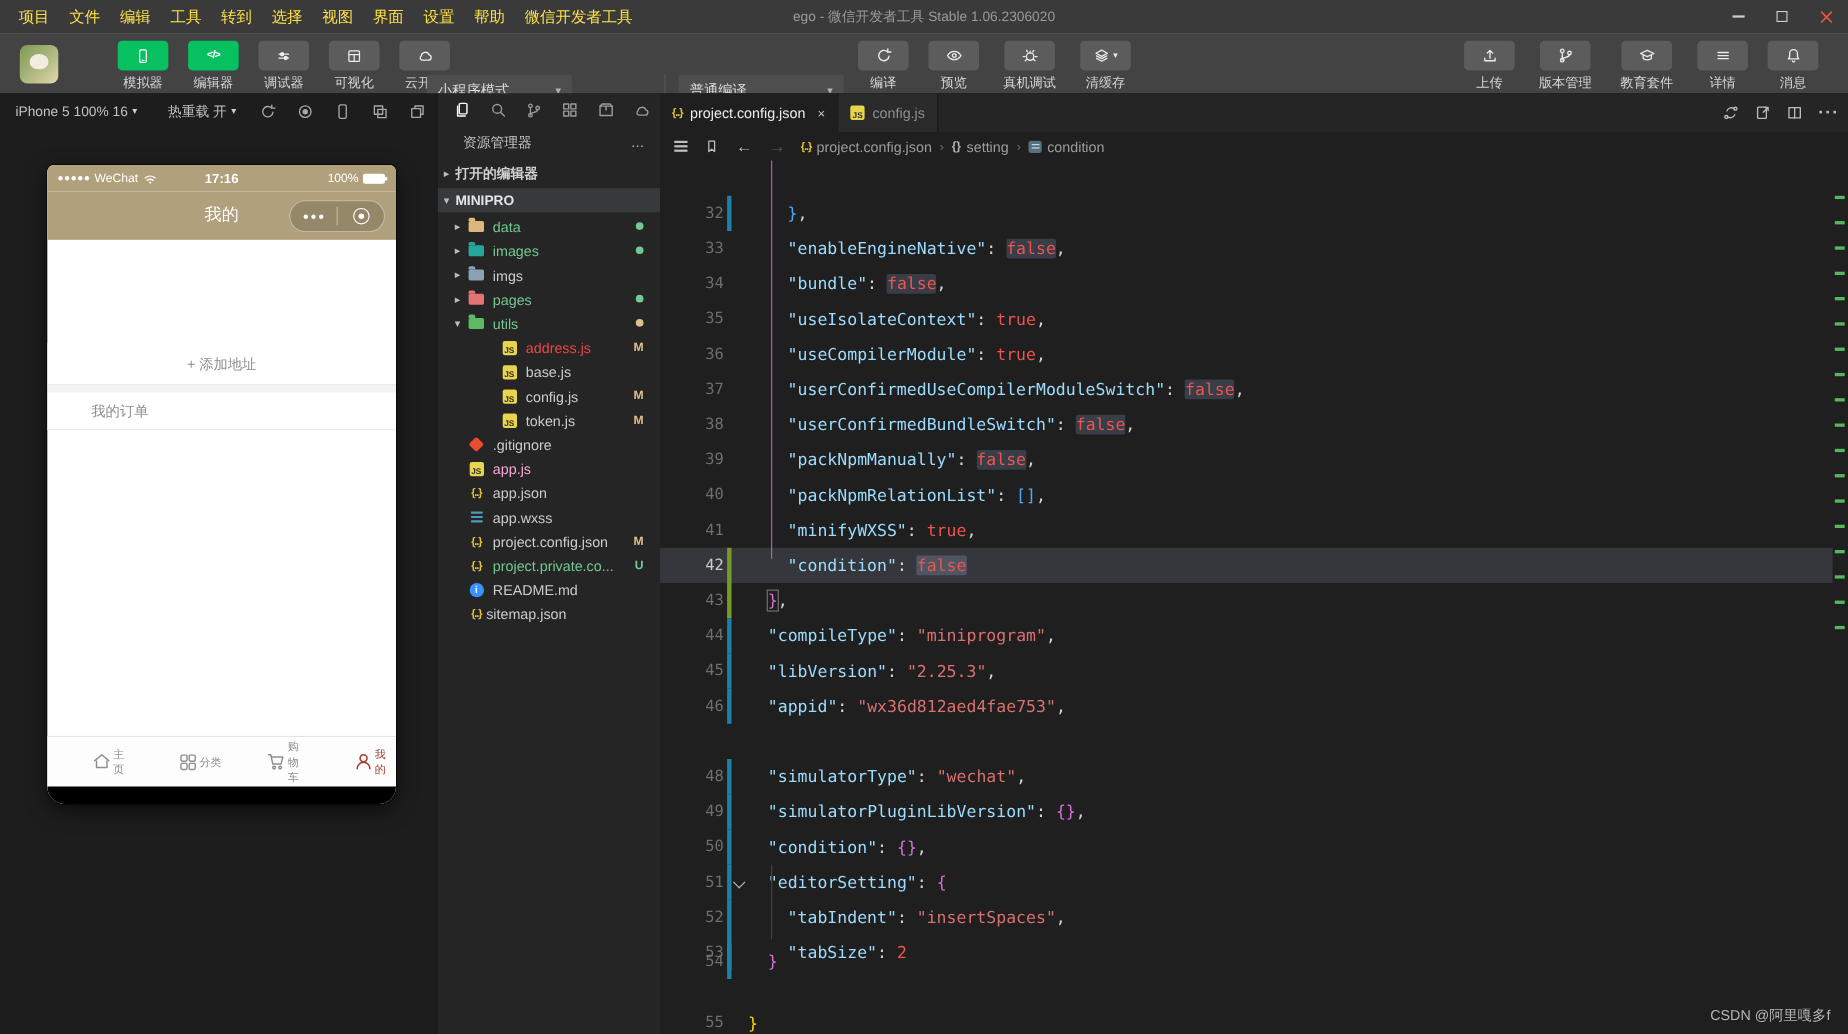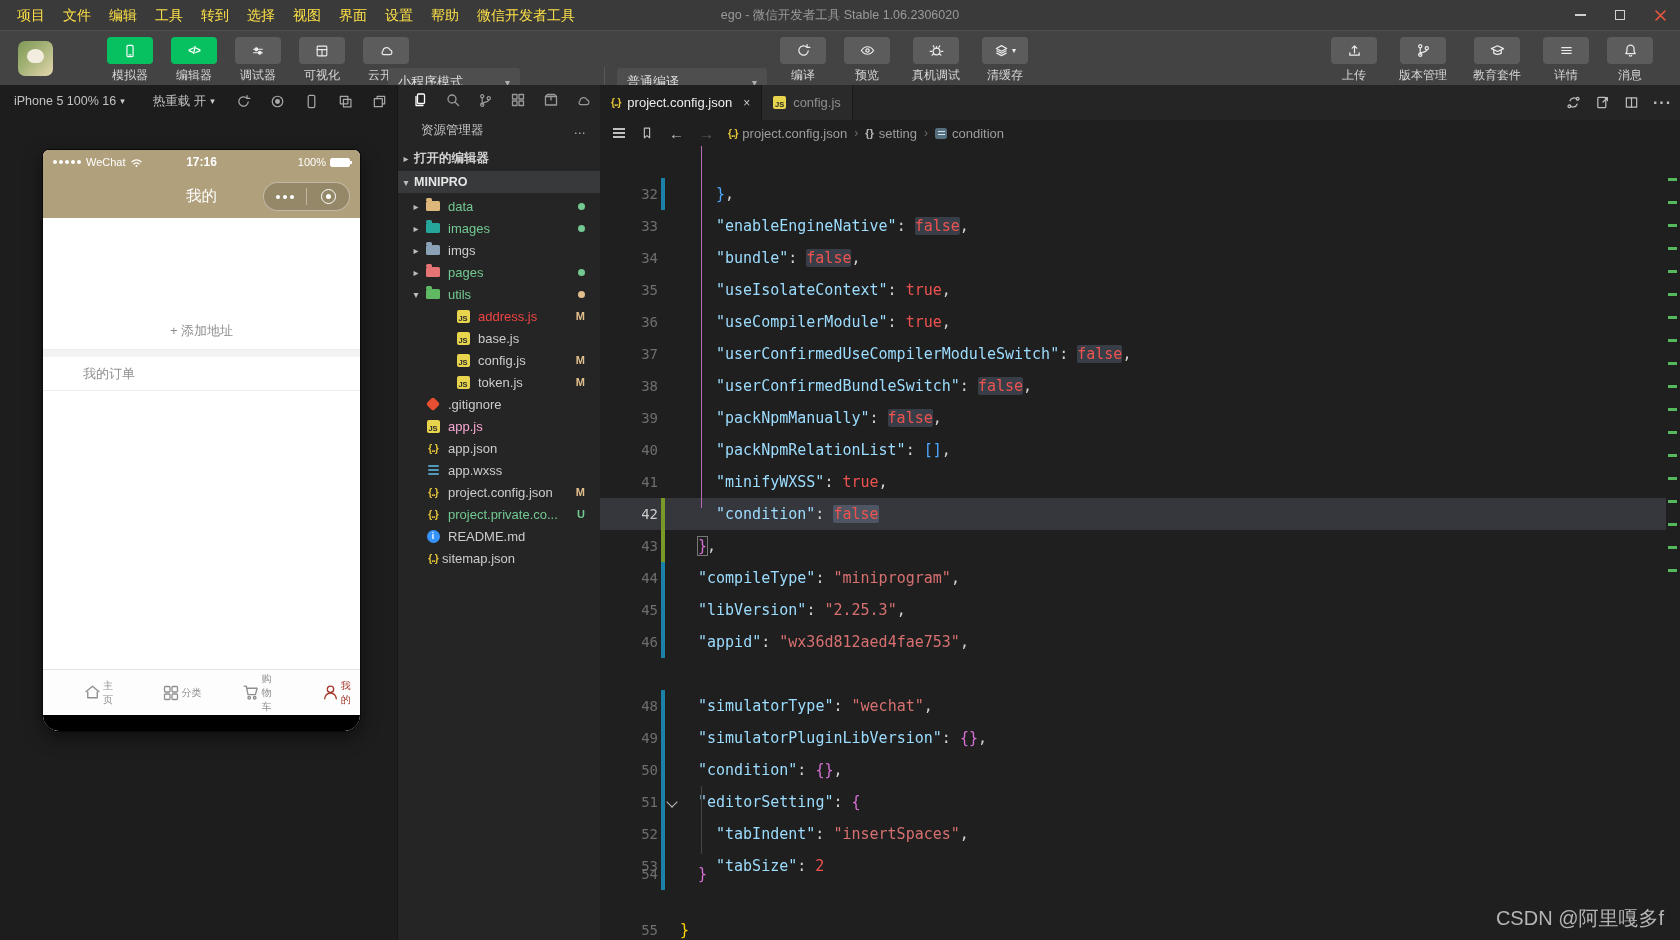--- a/index.html
+++ b/index.html
@@ -136,21 +136,21 @@
   .k  { color:#9cdcfe; } .p { color:#d4d4d4; } .s { color:#d87070; } .b { color:#ef5350; }
   .b1 { color:#ffd700; } .b2 { color:#d670d6; } .b3 { color:#4fa8ff; }
   .hl  { background:#373e47; border-radius:2px; }
   .selw { background:#4e5663; border-radius:2px; }
   .match { outline:1px solid #777; }
   .guide { position:absolute; width:1px; }
   .guide.pink { background:#b66bb6; }
   .guide.gray { background:#454545; }
   #ruler { position:absolute; right:2px; top:0; bottom:0; width:12px; }
   .rmark { position:absolute; left:2px; width:9px; height:3px; background:#55b85c; }
-  #watermark { position:absolute; right:16px; bottom:8px; font-size:20px; color:#b5b5b5; }
+  #watermark { position:absolute; right:16px; bottom:8px; font-size:13px; color:#b5b5b5; }
   svg { display:block; }
 </style>
 </head>
 <body>
 
 <div id="titlebar">
   <div id="menu">
       <div class="menu-item">项目</div>
       <div class="menu-item">文件</div>
       <div class="menu-item">编辑</div>

